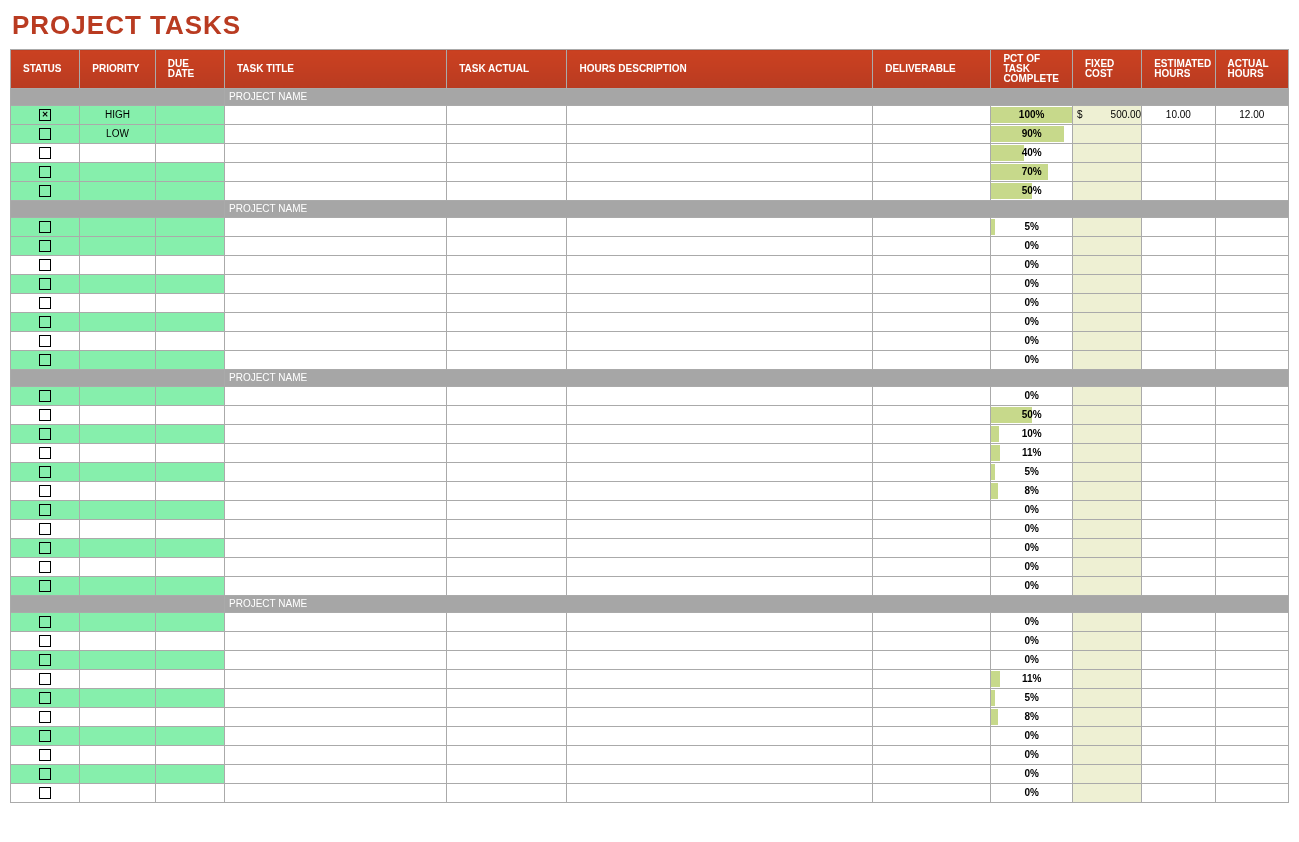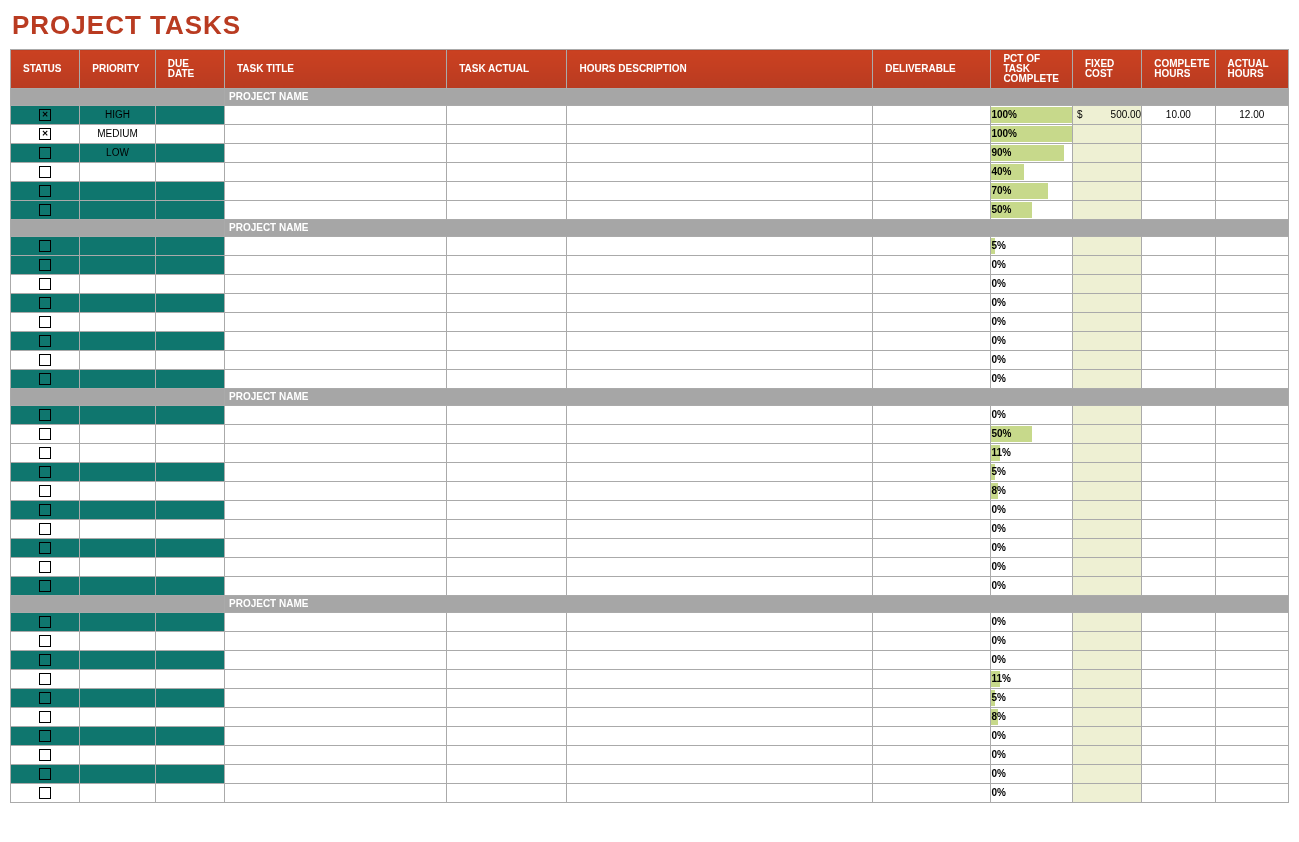--- a/index.html
+++ b/index.html
@@ -14,31 +14,31 @@
   col.c-priority {width:74px;}
   col.c-duedate  {width:68px;}
   col.c-title    {width:218px;}
   col.c-owner    {width:118px;}
   col.c-desc     {width:300px;}
   col.c-deliv    {width:116px;}
   col.c-pct      {width:80px;}
   col.c-fixed    {width:68px;}
   col.c-esth     {width:72px;}
   col.c-acth     {width:72px;}
-  tr.section td{background:#a6a6a6;color:#fff;font-weight:bold;font-size:10px;height:16px;}
+  tr.section td{background:#a6a6a6;color:#fff;font-weight:normal;font-size:10px;height:16px;}
   tr.section td.left-pad{background:#a6a6a6;}
   tr.section td.label{padding-left:4px;}
   tr.data td{background:#fff;}
-  tr.data td.alt{background:#0f766e;}
+  tr.data td.alt{background:#86efac;}
   td.status-cell{text-align:center;}
   td.center{text-align:center;}
   .cb{display:inline-block;width:10px;height:10px;border:1px solid #000;font-size:8px;line-height:10px;
     vertical-align:middle;font-family:Arial;}
   .cb.checked::after{content:"✕";display:block;font-size:8px;line-height:9px;font-weight:bold;}
-  td.pct-cell{position:relative;font-weight:bold;font-size:10px;}
+  td.pct-cell{position:relative;text-align:center;font-weight:bold;font-size:10px;}
   .pct-txt{position:relative;z-index:2;}
   .pct-bar{position:absolute;left:0;top:1px;bottom:1px;background:#c7d98b;z-index:1;}
   td.fixedcost-cell{background:#eef0d3 !important;font-size:10px;position:relative;text-align:right;padding-right:4px;}
   td.fixedcost-cell .cur{position:absolute;left:4px;}
   td.num{font-size:10px;text-align:center;}
 </style>
 </head>
 <body>
 <div class="page">
 
@@ -62,21 +62,21 @@
     <tr>
       <th>STATUS</th>
       <th>PRIORITY</th>
       <th>DUE DATE</th>
       <th>TASK TITLE</th>
       <th>TASK ACTUAL</th>
       <th>HOURS DESCRIPTION</th>
       <th>DELIVERABLE</th>
       <th class="two-line">PCT OF TASK COMPLETE</th>
       <th>FIXED COST</th>
-      <th class="two-line">COMPLETE HOURS</th>
+      <th class="two-line">ESTIMATED HOURS</th>
       <th class="two-line">ACTUAL HOURS</th>
     </tr>
   </thead>
   <tbody id="tbody">
         <tr class="section">
           <td class="left-pad" colspan="3"></td>
           <td class="label" colspan="8">PROJECT NAME</td>
         </tr>
         <tr class="data">
           <td class="status-cell alt"><span class="cb checked"></span></td>
@@ -85,33 +85,20 @@
           <td></td>
           <td></td>
           <td></td>
           <td></td>
           <td class="pct-cell"><div class="pct-bar" style="width: 100%;"></div><span class="pct-txt">100%</span></td>
           <td class="fixedcost-cell"><span class="cur">$</span><span>500.00</span></td>
           <td class="num">10.00</td>
           <td class="num">12.00</td>
         </tr>
         <tr class="data">
-          <td class="status-cell "><span class="cb checked"></span></td>
-          <td class="center ">MEDIUM</td>
-          <td class=""></td>
-          <td></td>
-          <td></td>
-          <td></td>
-          <td></td>
-          <td class="pct-cell"><div class="pct-bar" style="width: 100%;"></div><span class="pct-txt">100%</span></td>
-          <td class="fixedcost-cell"></td>
-          <td class="num"></td>
-          <td class="num"></td>
-        </tr>
-        <tr class="data">
           <td class="status-cell alt"><span class="cb"></span></td>
           <td class="center alt">LOW</td>
           <td class="alt"></td>
           <td></td>
           <td></td>
           <td></td>
           <td></td>
           <td class="pct-cell"><div class="pct-bar" style="width: 90%;"></div><span class="pct-txt">90%</span></td>
           <td class="fixedcost-cell"></td>
           <td class="num"></td>
@@ -283,20 +270,33 @@
         </tr>
         <tr class="data">
           <td class="status-cell "><span class="cb"></span></td>
           <td class="center "></td>
           <td class=""></td>
           <td></td>
           <td></td>
           <td></td>
           <td></td>
           <td class="pct-cell"><div class="pct-bar" style="width: 50%;"></div><span class="pct-txt">50%</span></td>
+          <td class="fixedcost-cell"></td>
+          <td class="num"></td>
+          <td class="num"></td>
+        </tr>
+        <tr class="data">
+          <td class="status-cell alt"><span class="cb"></span></td>
+          <td class="center alt"></td>
+          <td class="alt"></td>
+          <td></td>
+          <td></td>
+          <td></td>
+          <td></td>
+          <td class="pct-cell"><div class="pct-bar" style="width: 10%;"></div><span class="pct-txt">10%</span></td>
           <td class="fixedcost-cell"></td>
           <td class="num"></td>
           <td class="num"></td>
         </tr>
         <tr class="data">
           <td class="status-cell "><span class="cb"></span></td>
           <td class="center "></td>
           <td class=""></td>
           <td></td>
           <td></td>

